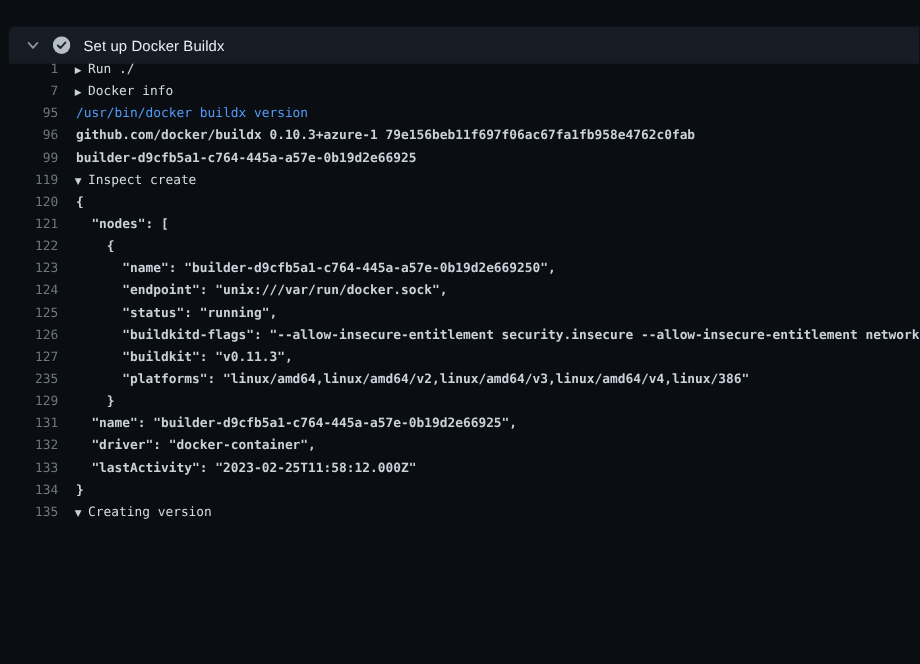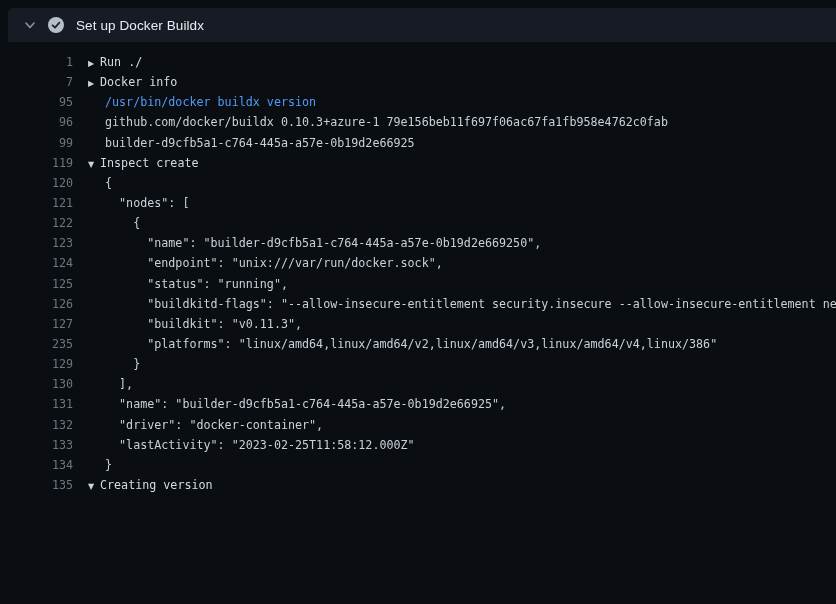--- a/index.html
+++ b/index.html
@@ -4,21 +4,21 @@
 <style>
   html,body { margin:0; padding:0; }
   body {
     width:836px; height:604px;
     background:#0a0d12;
     overflow:hidden;
     position:relative;
     font-family:"Liberation Sans", sans-serif;
   }
   .step-header {
-    position:absolute; left:8px; top:8px; width:828px; height:34px;
+    position:absolute; left:8px; top:24px; width:828px; height:34px;
     background:#171c24;
     border-radius:6px 0 0 0;
     display:flex; align-items:center;
     cursor:pointer;
   }
   .chev { margin-left:16px; display:flex; align-items:center; }
   .check { margin-left:12px; display:flex; align-items:center; }
   .step-title {
     margin-left:12px;
     color:#e6edf3;
@@ -26,35 +26,35 @@
     font-weight:500;
     letter-spacing:0.1px;
   }
   .log {
     position:absolute; left:0; top:42px; width:836px; height:562px;
     padding-top:10px;
     font-family:"DejaVu Sans Mono", monospace;
     font-size:11.7px;
     overflow:hidden;
   }
-  .line { height:20.15px; line-height:20.15px; white-space:pre; overflow:hidden;padding-left:20px; }
+  .line { height:20.15px; line-height:20.15px; white-space:pre; overflow:hidden; }
   .num {
     display:inline-block; width:53px; text-align:right;
     color:#6e7681; cursor:pointer;
   }
   .gmark {
     display:inline-block; width:12px; margin-left:15px;
     color:#c9d1d9; font-size:8px;
     font-family:"DejaVu Sans", sans-serif;
     cursor:pointer;
   }
   .gtxt { color:#d3dbe3; cursor:pointer; }
-  .ltxt { margin-left:32px; }
+  .ltxt { margin-left:16px; }
   .cmd .ltxt { color:#539bf5; }
-  .out .ltxt { color:#c9d1d9; }
+  .out .ltxt { color:#c9d1d9;font-weight:bold; }
 </style>
 </head>
 <body>
 
 <div class="step-header">
   <span class="chev">
     <svg width="12" height="12" viewBox="0 0 12 12">
       <path d="M2 4 L6 8.5 L10 4" fill="none" stroke="#8b949e" stroke-width="1.6" stroke-linecap="round" stroke-linejoin="round"></path>
     </svg>
   </span>
@@ -77,19 +77,18 @@
     <div class="line out"><span class="num">120</span><span class="ltxt">{</span></div>
     <div class="line out"><span class="num">121</span><span class="ltxt">  "nodes": [</span></div>
     <div class="line out"><span class="num">122</span><span class="ltxt">    {</span></div>
     <div class="line out"><span class="num">123</span><span class="ltxt">      "name": "builder-d9cfb5a1-c764-445a-a57e-0b19d2e669250",</span></div>
     <div class="line out"><span class="num">124</span><span class="ltxt">      "endpoint": "unix:///var/run/docker.sock",</span></div>
     <div class="line out"><span class="num">125</span><span class="ltxt">      "status": "running",</span></div>
     <div class="line out"><span class="num">126</span><span class="ltxt">      "buildkitd-flags": "--allow-insecure-entitlement security.insecure --allow-insecure-entitlement network.host",</span></div>
     <div class="line out"><span class="num">127</span><span class="ltxt">      "buildkit": "v0.11.3",</span></div>
     <div class="line out"><span class="num">235</span><span class="ltxt">      "platforms": "linux/amd64,linux/amd64/v2,linux/amd64/v3,linux/amd64/v4,linux/386"</span></div>
     <div class="line out"><span class="num">129</span><span class="ltxt">    }</span></div>
-    <div class="line out"><span class="num">130</span><span class="ltxt">  ],</span></div>
     <div class="line out"><span class="num">131</span><span class="ltxt">  "name": "builder-d9cfb5a1-c764-445a-a57e-0b19d2e66925",</span></div>
     <div class="line out"><span class="num">132</span><span class="ltxt">  "driver": "docker-container",</span></div>
     <div class="line out"><span class="num">133</span><span class="ltxt">  "lastActivity": "2023-02-25T11:58:12.000Z"</span></div>
     <div class="line out"><span class="num">134</span><span class="ltxt">}</span></div>
     <div class="line grp"><span class="num">135</span><span class="gmark">▼</span><span class="gtxt">Creating version</span></div>
   </div>
 
 </body></html>

